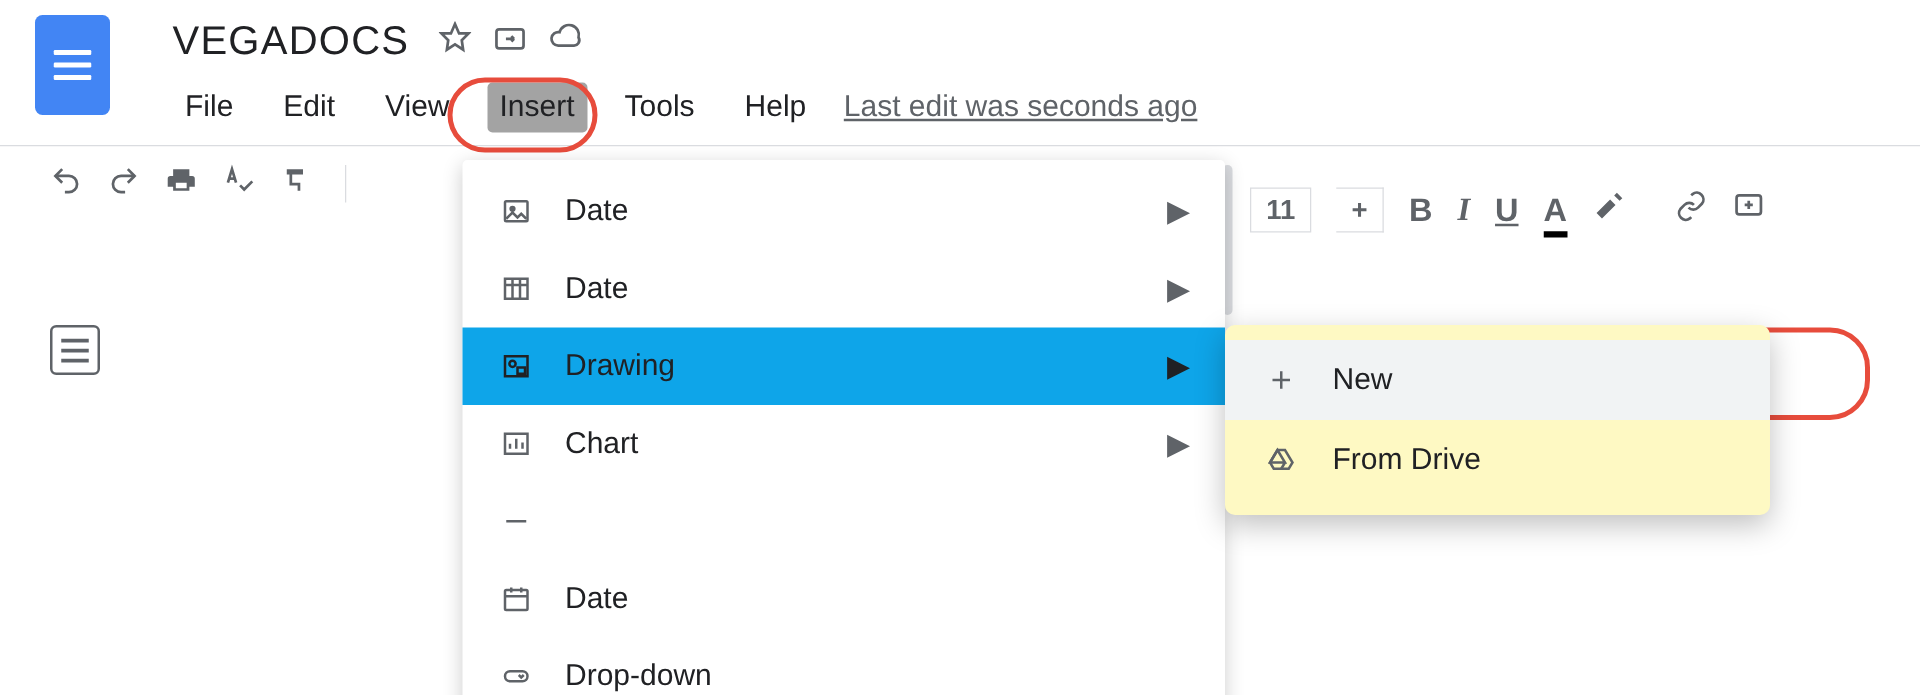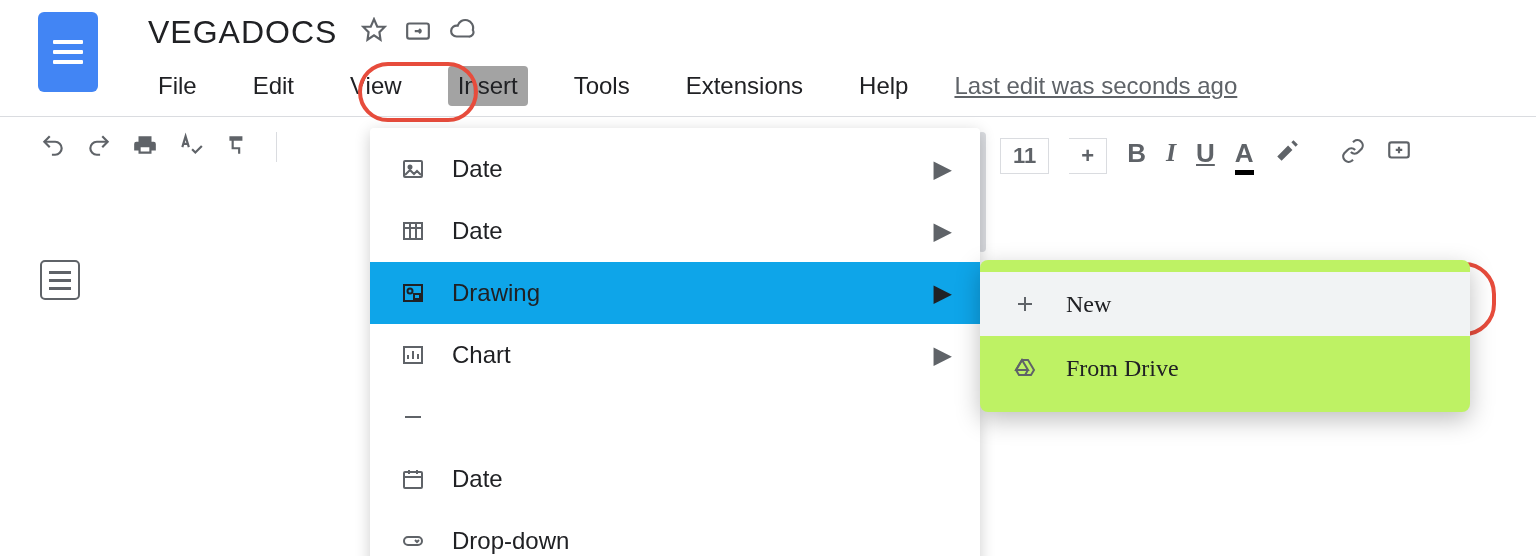--- a/index.html
+++ b/index.html
@@ -8,21 +8,21 @@
     font-family: Arial, "Helvetica Neue", sans-serif;
     background: #fff;
     width: 1536px;
     height: 556px;
     overflow: hidden;
     color: #202124;
   }
   .header {
     display: flex;
     align-items: flex-start;
-    padding: 12px 0 0 38px;
+    padding: 12px 0 0 28px;
   }
   .doc-icon {
     width: 60px;
     height: 80px;
     background: #4285f4;
     border-radius: 6px;
     display: flex;
     align-items: center;
     justify-content: center;
     flex-direction: column;
@@ -38,21 +38,21 @@
   .doc-title {
     font-size: 32px;
     font-weight: 500;
     letter-spacing: 1px;
   }
   .title-icons { display:flex; gap:18px; align-items:center; }
   .title-icons svg { width:26px; height:26px; }
   .menubar {
     display:flex;
     align-items:center;
-    gap: 36px;
+    gap: 20px;
     font-size: 24px;
     margin-top: 14px;
   }
   .menu-item { cursor:pointer; padding:6px 10px; border-radius:4px; }
   .menu-item.active {
     background: #a3a3a3;
   }
   .annot-ring {
     position:absolute;
     border: 4px solid #e74c3c;
@@ -75,21 +75,21 @@
     color:#5f6368;
   }
   .toolbar svg { width:26px; height:26px; }
   .toolbar .sep { width:1px; height:30px; background:#dadce0; margin:0 6px;}
   .toolbar-right {
     position:absolute;
     left: 1000px;
     top: 138px;
     height:60px;
     display:flex;
-    align-items:flex-start;
+    align-items:center;
     gap: 20px;
     color:#5f6368;
     font-size:22px;
     font-weight:600;
   }
   .font-size-box {
     border:1px solid #dadce0;
     padding:4px 12px;
     display:flex;
     align-items:center;
@@ -132,27 +132,26 @@
   .dropdown .row .ico { width:30px; display:flex; justify-content:center; margin-right:24px;}
   .dropdown .row .arrow {
     margin-left:auto;
     color:#5f6368;
   }
   .dropdown .row.hover .arrow { color:#202124;}
   .submenu {
     position:absolute;
     left: 980px;
     top: 260px;
-    width: 490px;
-    background:#bef264;
+    width: 436px;
+    background:#fef9c3;
     box-shadow: 0 8px 24px rgba(0,0,0,0.25);
     border-radius: 8px;
     padding: 12px 0;
     z-index:11;
-    font-family:Liberation Serif, serif;
   }
   .submenu .row {
     display:flex;
     align-items:center;
     height: 64px;
     padding: 0 30px;
     font-size: 24px;
     cursor:pointer;
   }
   .submenu .row.hover { background:#f1f3f4;}
@@ -197,21 +196,20 @@
             </svg>
         </span>
       </div>
     </div>
     <div class="menubar">
       <span class="menu-item">File</span>
       <span class="menu-item">Edit</span>
       <span class="menu-item">View</span>
       <span class="menu-item active">Insert</span>
       <span class="menu-item">Tools</span>
-      <span class="menu-item">Extensions</span>
       <span class="menu-item">Help</span>
       <span class="last-edit">Last edit was seconds ago</span>
     </div>
   </div>
 </div>
 
 <div class="annot-ring" style="left:358px; top:62px; width:120px; height:60px;"></div>
 
 <div class="toolbar">
   <span><svg viewBox="0 0 24 24" fill="none" stroke="#5f6368" stroke-width="2">

